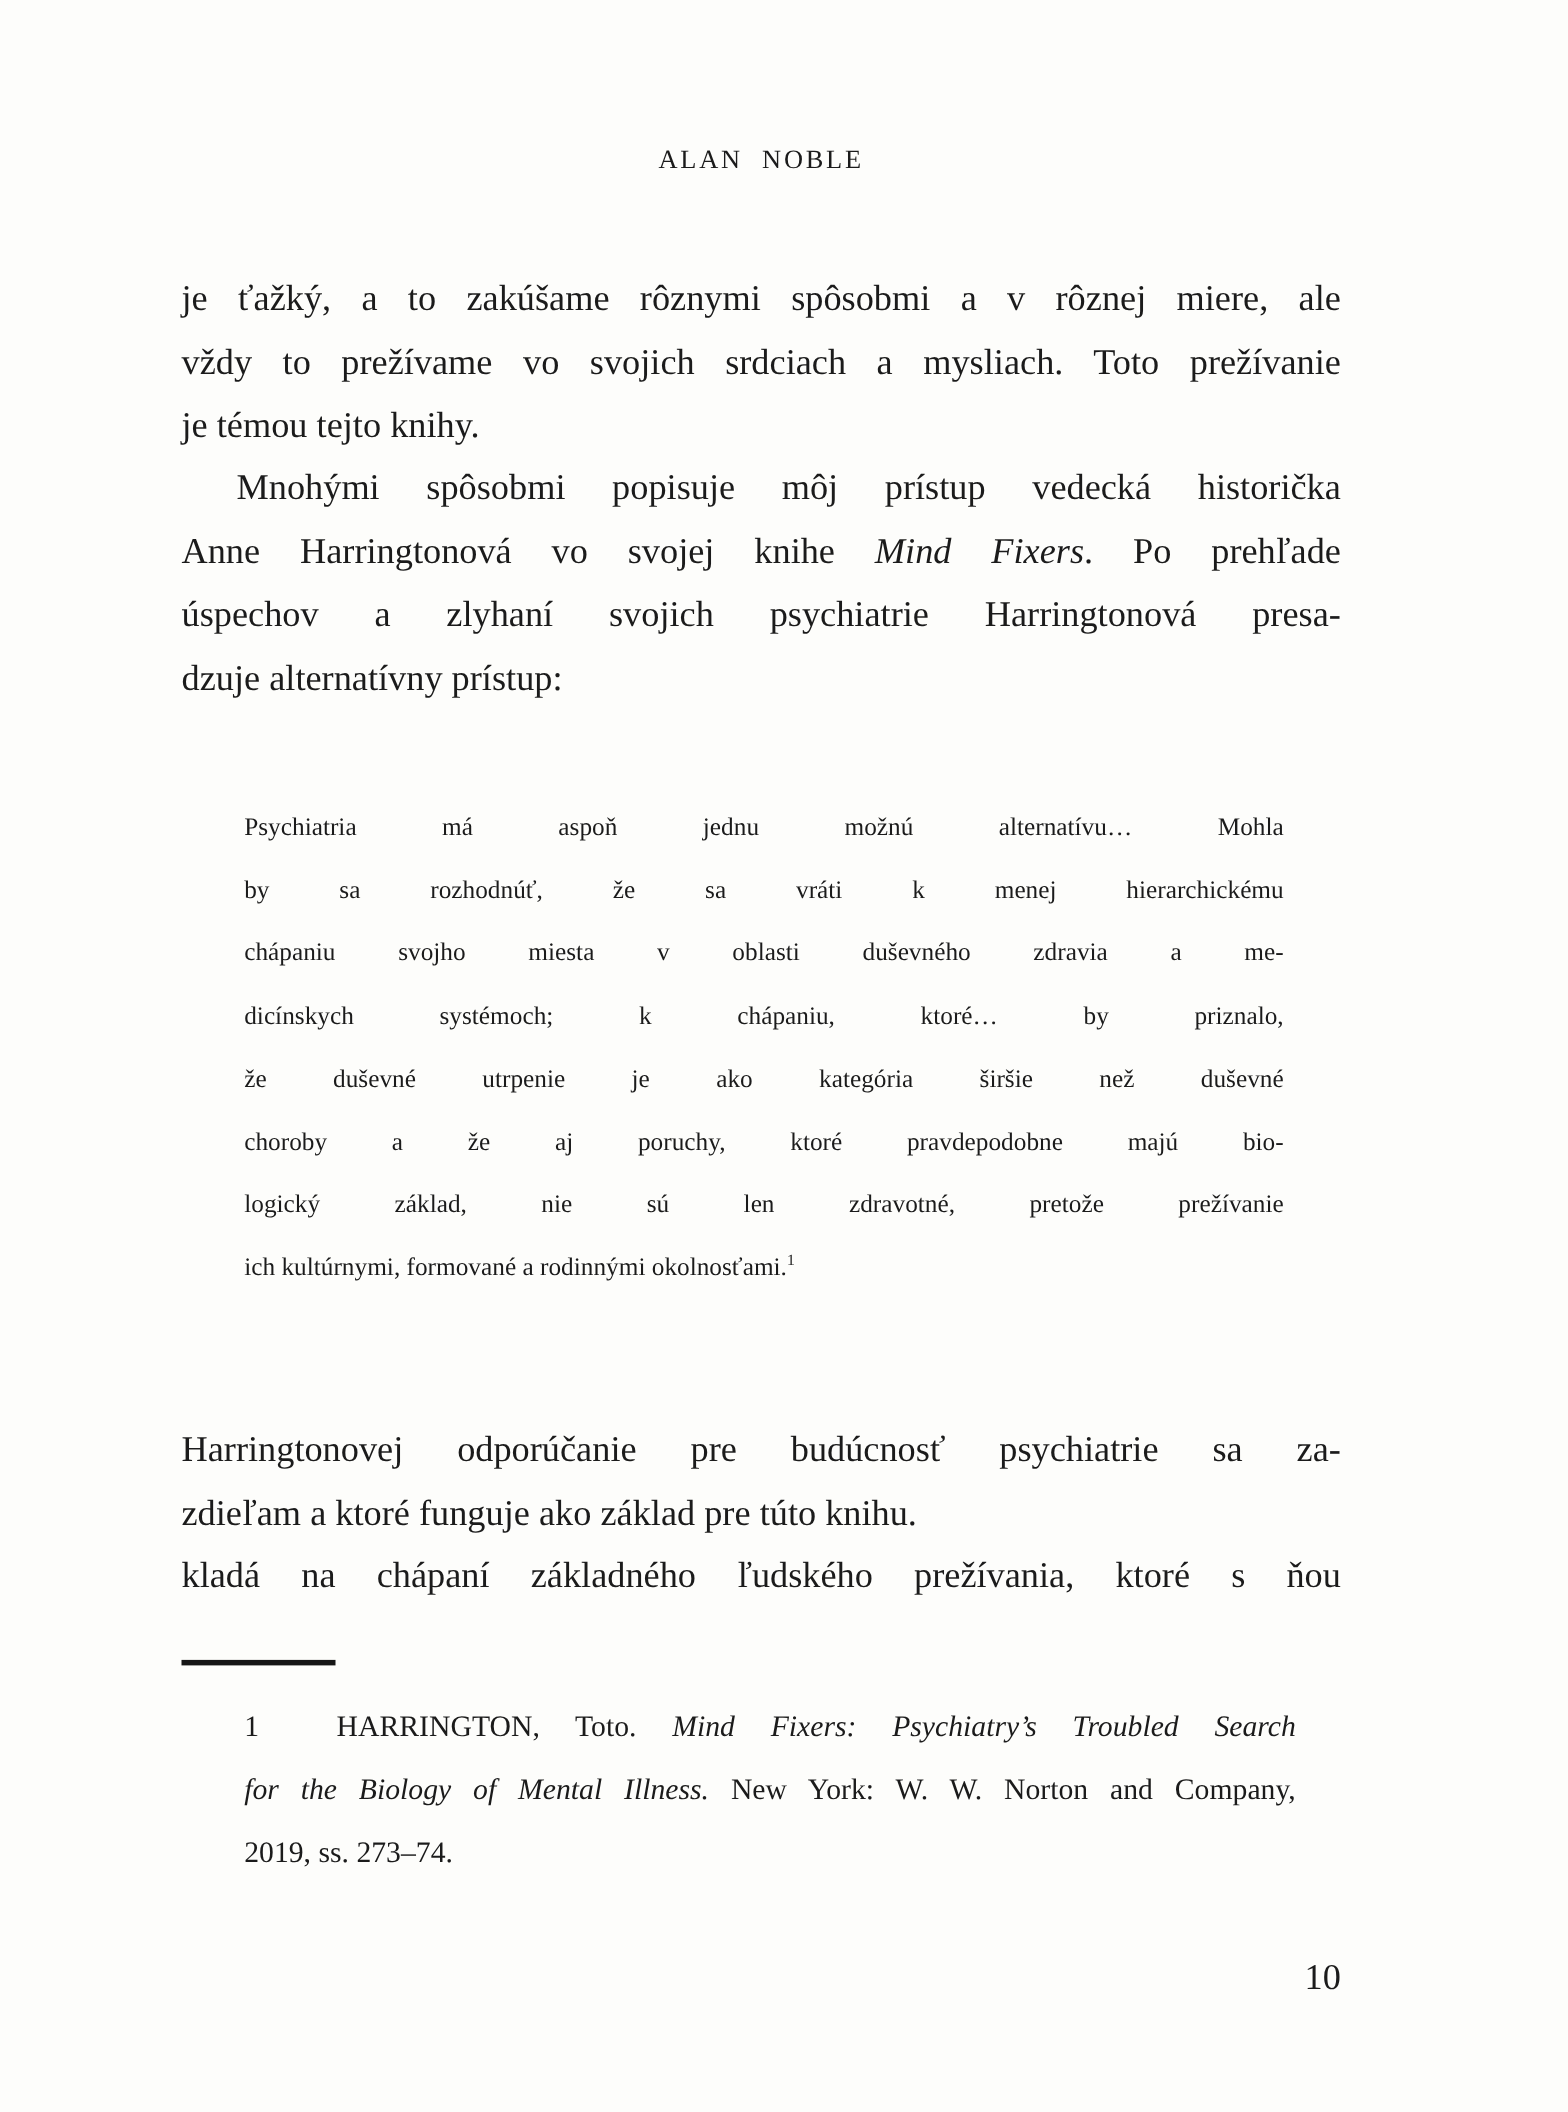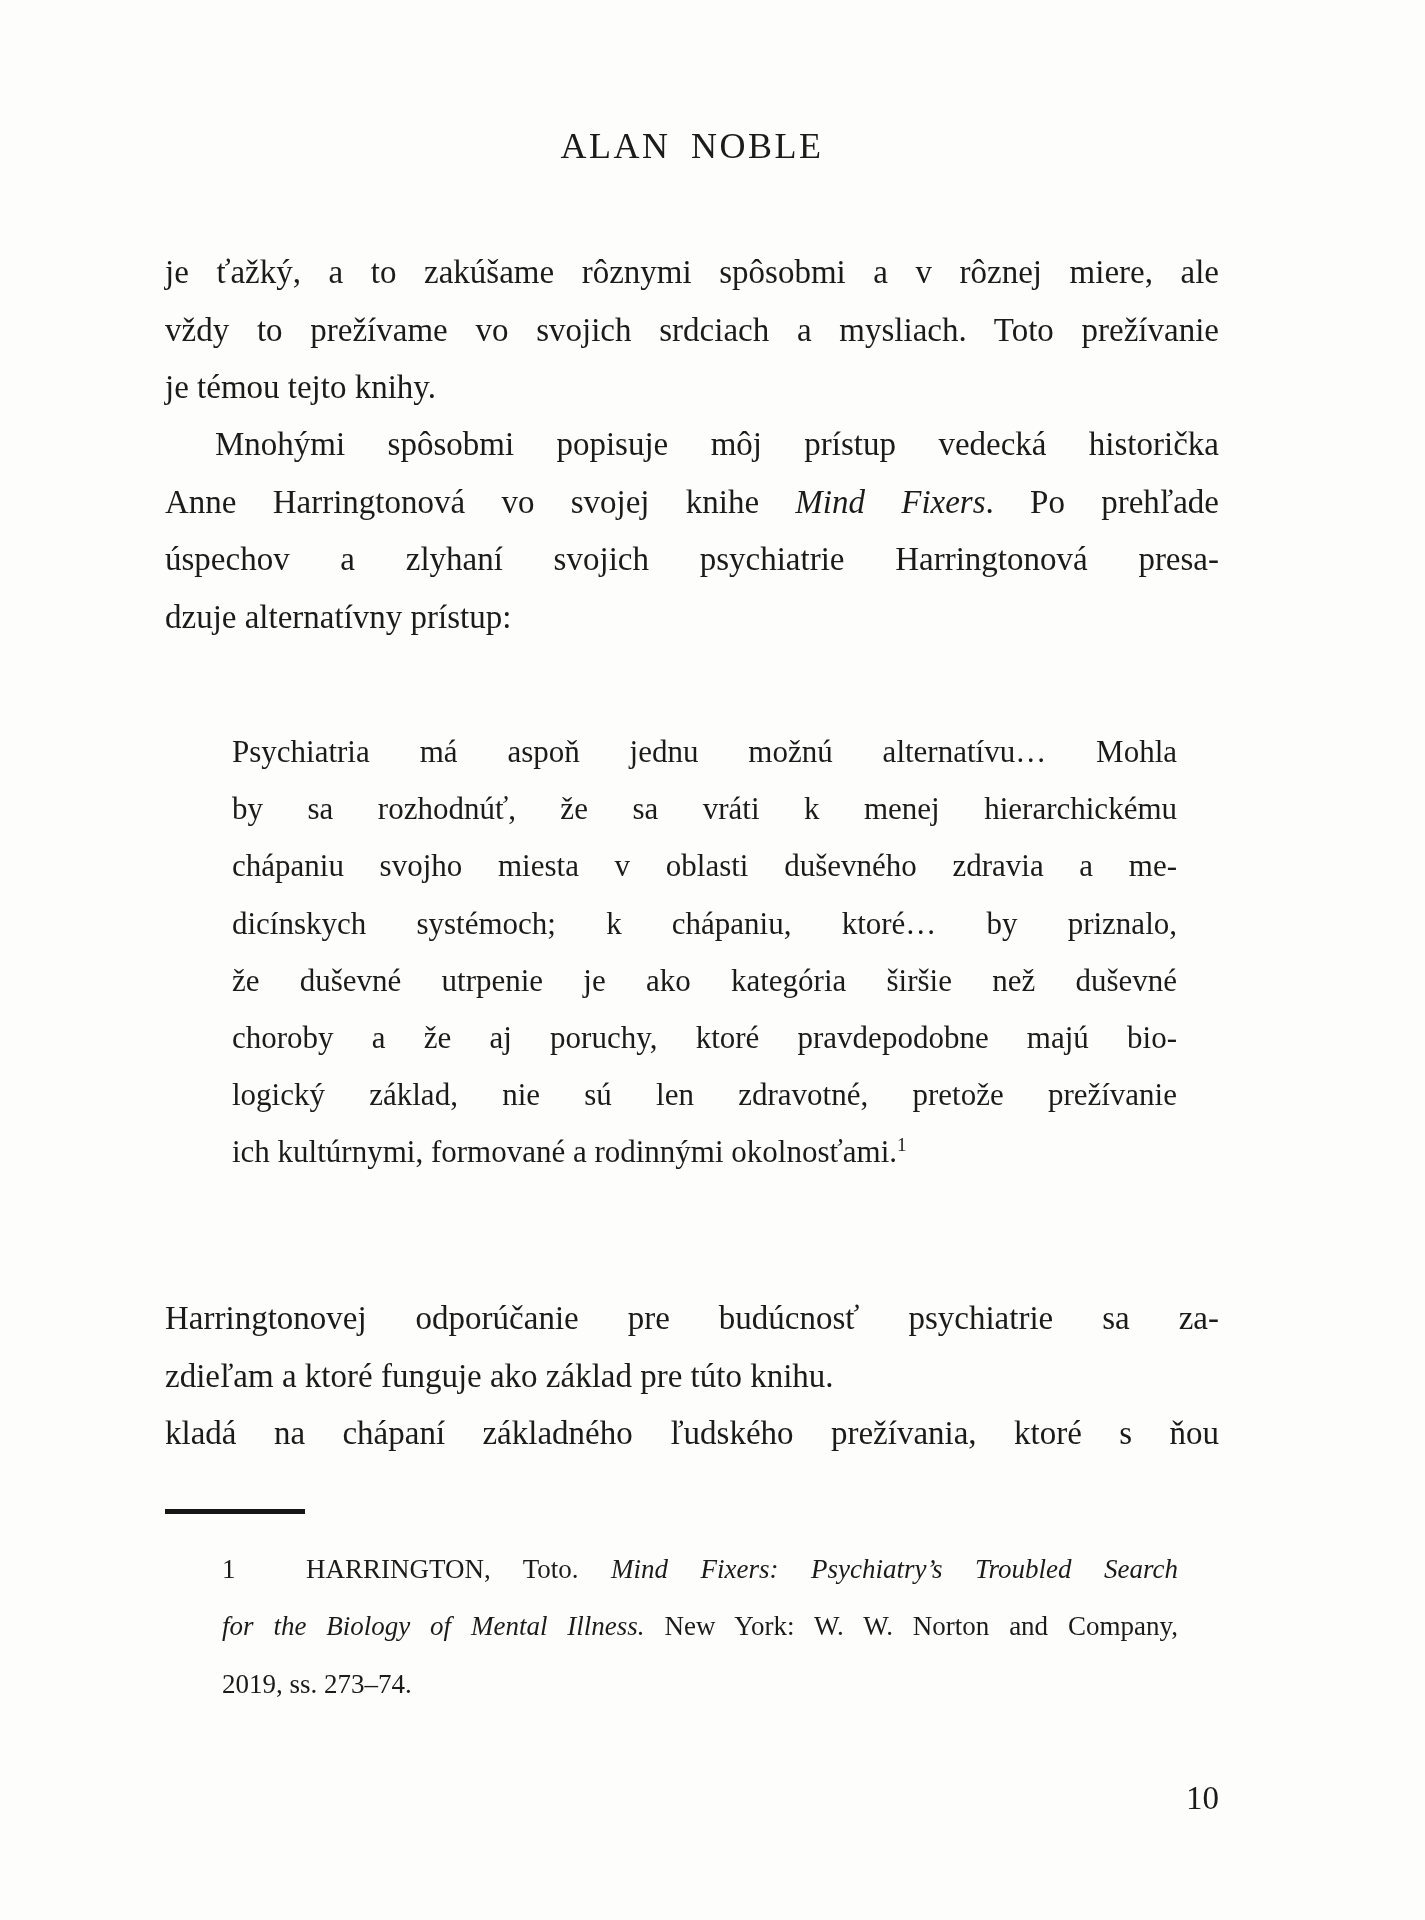--- a/index.html
+++ b/index.html
@@ -9,37 +9,37 @@
     height: 1920px;
     background: #fdfdfb;
     font-family: "Liberation Serif", serif;
     color: #1b1b1b;
     overflow: hidden;
   }
   .measure { position: absolute; left: 165px; width: 1054px; }
   .running-header {
     top: 130px;
     text-align: center;
-    font-size: 36px;
+    font-size: 24px;
     line-height: 32px;
     letter-spacing: 2.5px;
     word-spacing: 9px;
   }
   .bodytext { font-size: 33px; line-height: 57.6px; }
   .line { text-align: justify; text-align-last: justify; }
   .line.last { text-align: left; text-align-last: auto; }
   .line.indent { padding-left: 50px; }
   .p1 { top: 244px; }
   .p2 { top: 416px; }
   .blockquote {
     position: absolute;
-    left: 232px;
+    left: 222px;
     width: 945px;
     top: 723px;
-    font-size: 31px;
+    font-size: 23px;
     line-height: 57.2px;
   }
   .p3 { top: 1290px; }
   .footnote-rule {
     position: absolute;
     left: 165px;
     top: 1509px;
     width: 140px;
     height: 5px;
     background: #161616;

